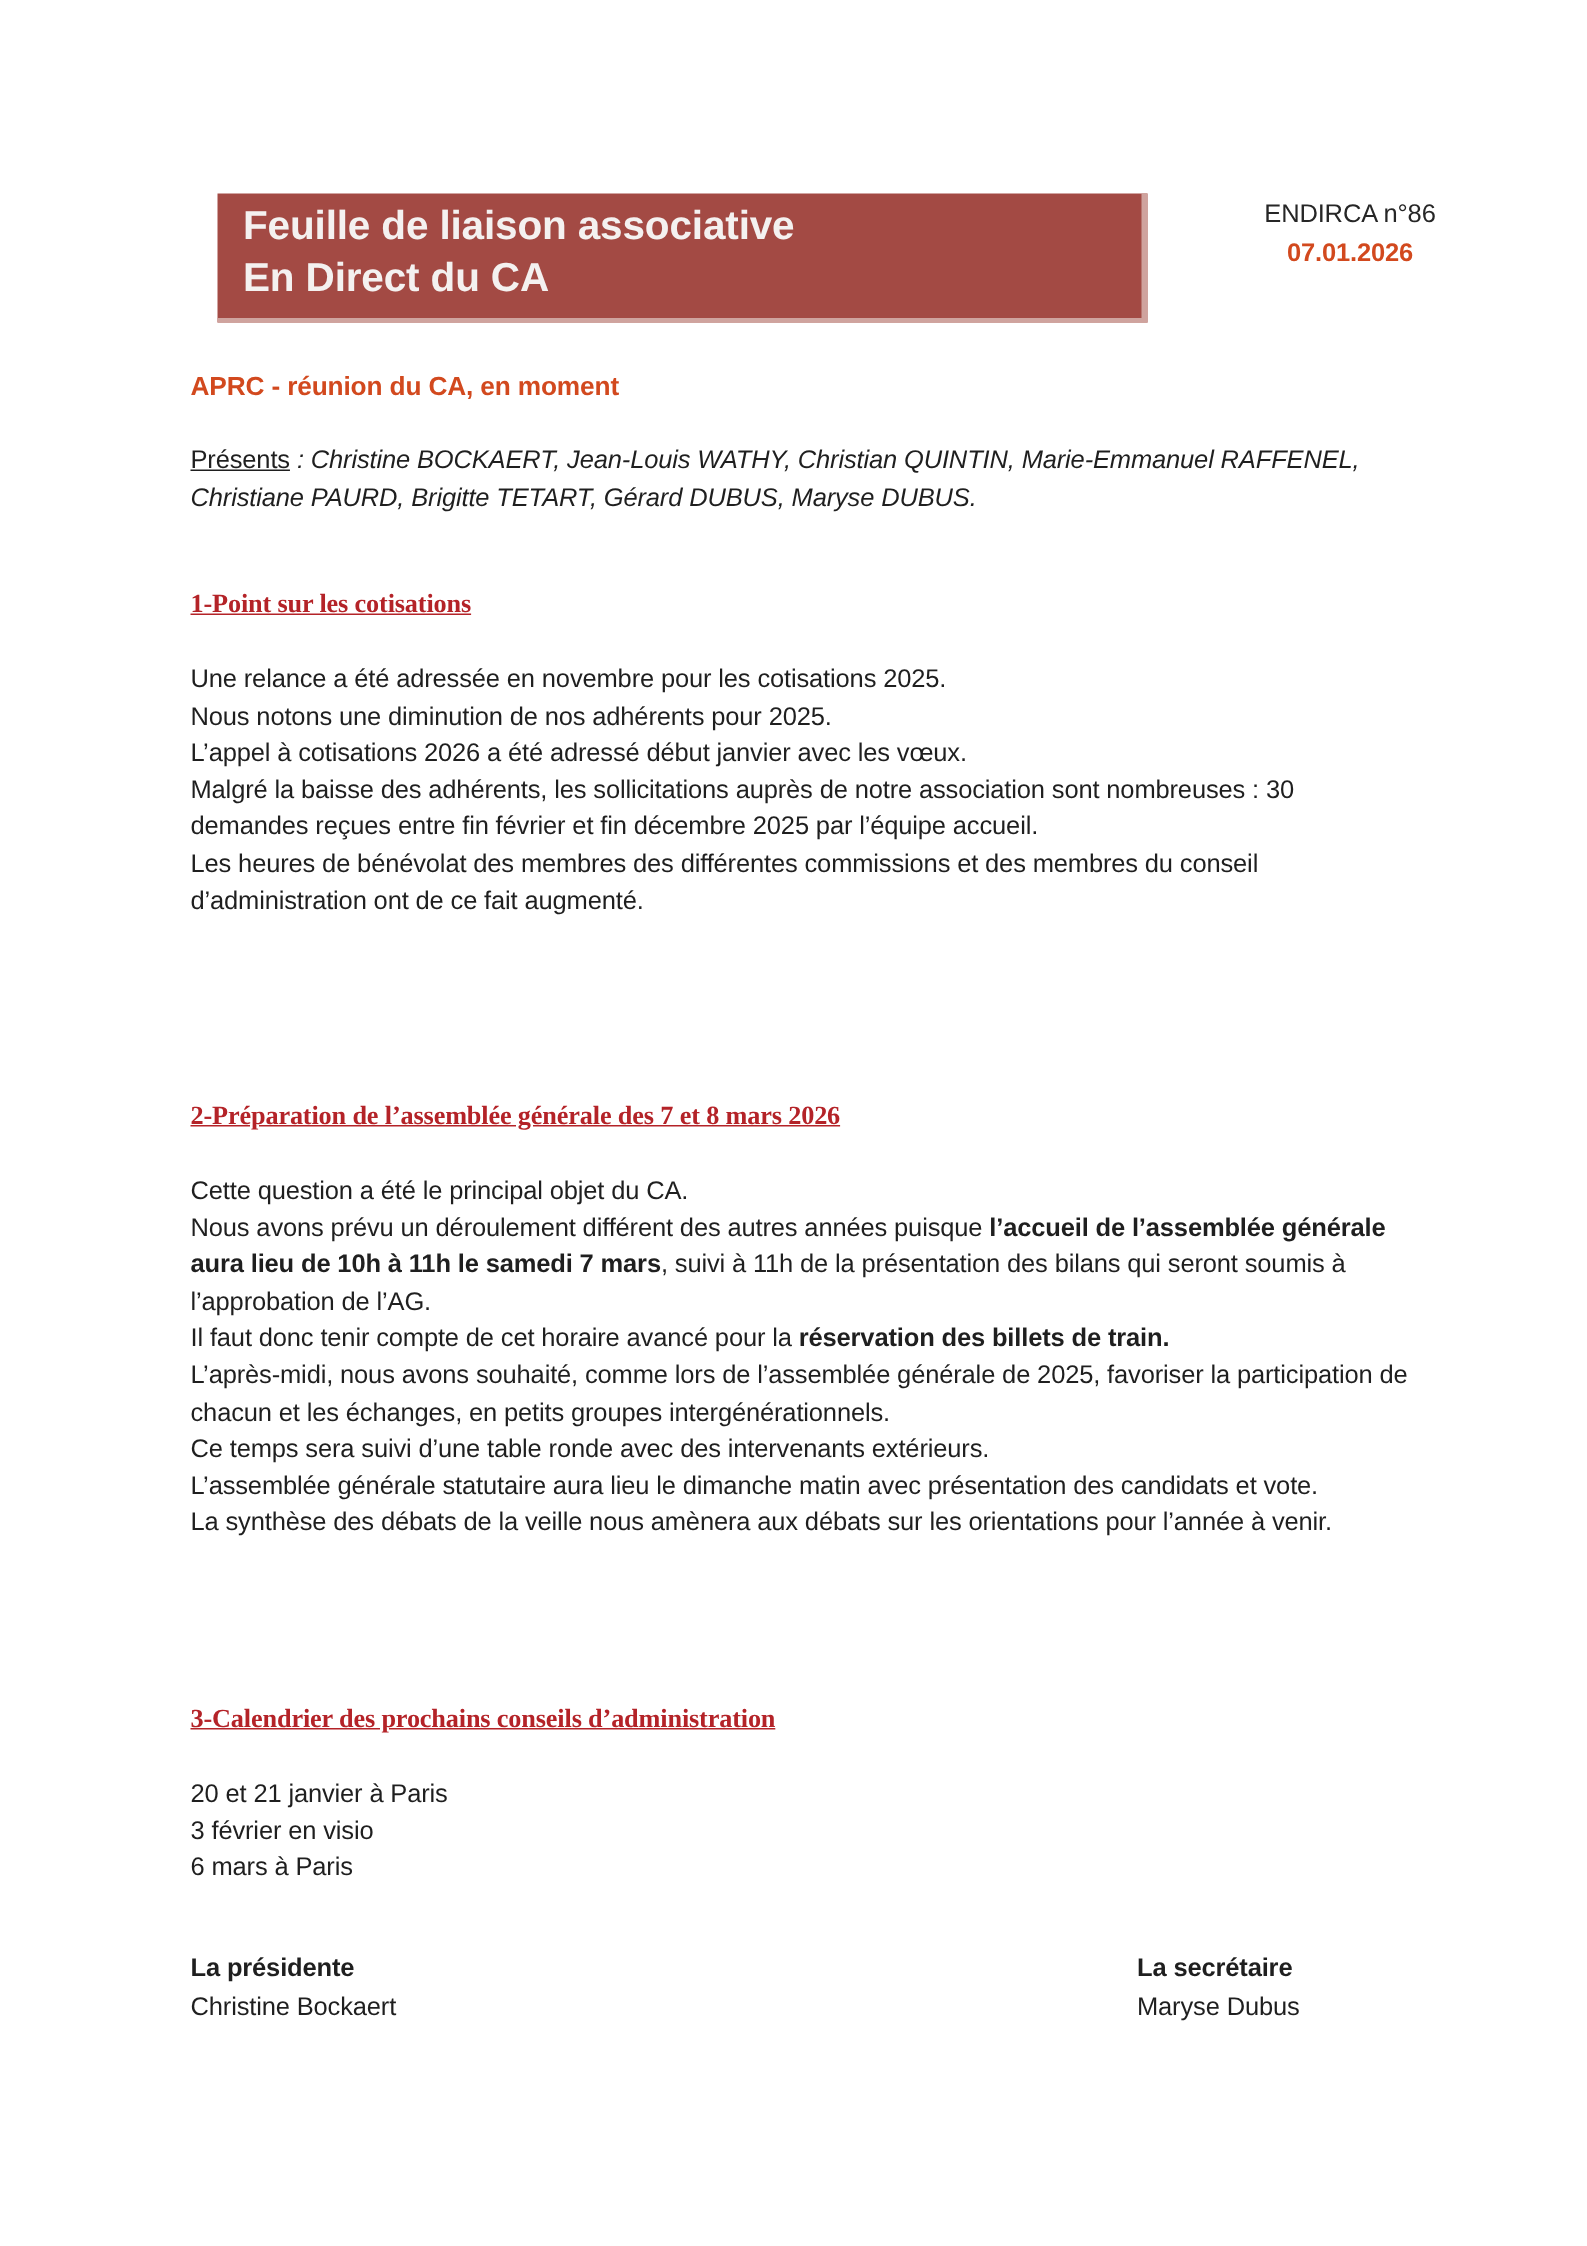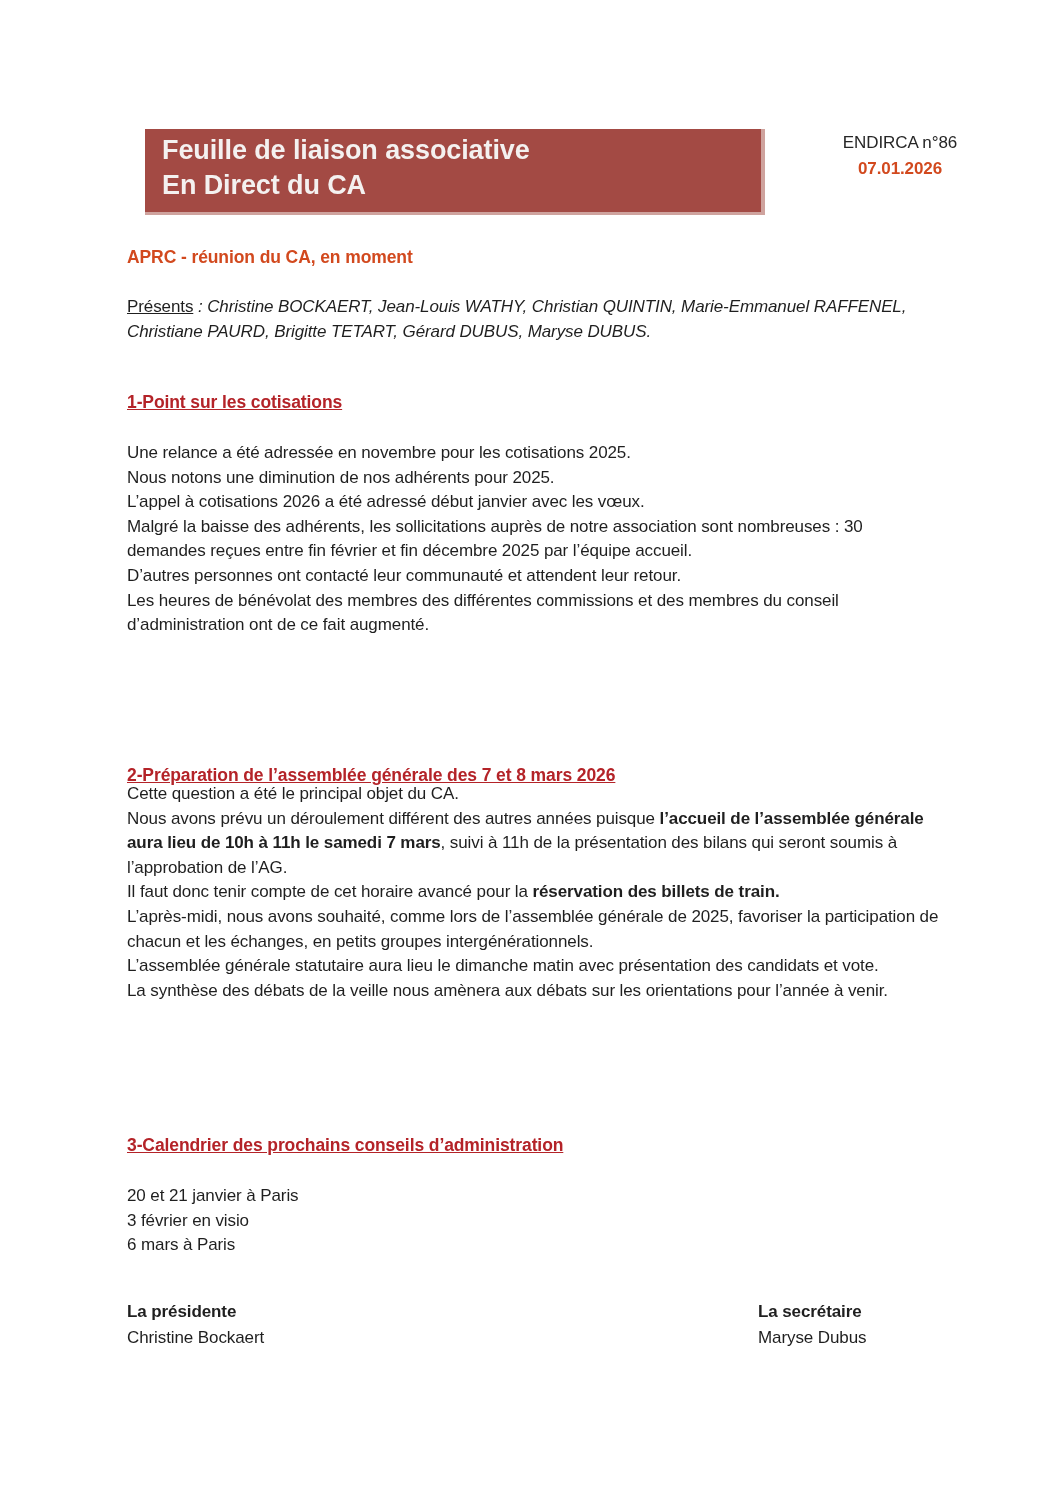--- a/index.html
+++ b/index.html
@@ -42,30 +42,31 @@
     position:absolute;left:127px;top:295px;width:818px;
     font-size:17px;line-height:24.6px;
     font-style:italic;
   }
   .presents .label{font-style:normal;text-decoration:underline;}
   .section-heading{
     position:absolute;left:127px;
     font-size:17.5px;font-weight:bold;
     color:var(--heading,#B42328);
     text-decoration:underline;
+    font-family:Liberation Serif, serif;
   }
   .section-body{
     position:absolute;left:127px;width:818px;
     font-size:17px;line-height:24.6px;
   }
   .para{margin:0;}
   .para .b{font-weight:bold;}
   #heading-1{top:392px;}
   #body-1{top:441px;}
-  #heading-2{top:733px;margin-top:32px;}
+  #heading-2{top:733px;}
   #body-2{top:782px;}
   #heading-3{top:1135px;}
   #body-3{top:1184px;}
   .signatures{
     position:absolute;left:127px;top:1299px;width:818px;
     font-size:17px;line-height:25.5px;
   }
   .signatures .col{position:absolute;top:0;}
   .signatures .col.left{left:0;}
   .signatures .col.right{left:631px;}
@@ -91,30 +92,30 @@
   <div class="presents">
     <span class="label">Présents</span><span> : Christine BOCKAERT, Jean-Louis WATHY, Christian QUINTIN, Marie-Emmanuel RAFFENEL, Christiane PAURD, Brigitte TETART, Gérard DUBUS, Maryse DUBUS.</span>
   </div>
 
   <div class="section-heading" id="heading-1">1-Point sur les cotisations</div>
   <div class="section-body" id="body-1">
       <div class="para"><span>Une relance a été adressée en novembre pour les cotisations 2025.</span></div>
       <div class="para"><span>Nous notons une diminution de nos adhérents pour 2025.</span></div>
       <div class="para"><span>L’appel à cotisations 2026 a été adressé début janvier avec les vœux.</span></div>
       <div class="para"><span>Malgré la baisse des adhérents, les sollicitations auprès de notre association sont nombreuses : 30 demandes reçues entre fin février et fin décembre 2025 par l’équipe accueil.</span></div>
-      <div class="para"><span>D’autres personnes ont contacté leur communauté et attendent leur retour.</span></div>
       <div class="para"><span>Les heures de bénévolat des membres des différentes commissions et des membres du conseil d’administration ont de ce fait augmenté.</span></div>
     </div>
 
   <div class="section-heading" id="heading-2">2-Préparation de l’assemblée générale des 7 et 8 mars 2026</div>
   <div class="section-body" id="body-2">
       <div class="para"><span>Cette question a été le principal objet du CA.</span></div>
       <div class="para"><span>Nous avons prévu un déroulement différent des autres années puisque </span><span class="b">l’accueil de l’assemblée générale aura lieu de 10h à 11h le samedi 7 mars</span><span>, suivi à 11h de la présentation des bilans qui seront soumis à l’approbation de l’AG.</span></div>
       <div class="para"><span>Il faut donc tenir compte de cet horaire avancé pour la </span><span class="b">réservation des billets de train.</span></div>
       <div class="para"><span>L’après-midi, nous avons souhaité, comme lors de l’assemblée générale de 2025, favoriser la participation de chacun et les échanges, en petits groupes intergénérationnels.</span></div>
+      <div class="para"><span>Ce temps sera suivi d’une table ronde avec des intervenants extérieurs.</span></div>
       <div class="para"><span>L’assemblée générale statutaire aura lieu le dimanche matin avec présentation des candidats et vote.</span></div>
       <div class="para"><span>La synthèse des débats de la veille nous amènera aux débats sur les orientations pour l’année à venir.</span></div>
     </div>
 
   <div class="section-heading" id="heading-3">3-Calendrier des prochains conseils d’administration</div>
   <div class="section-body" id="body-3">
       <div class="para"><span>20 et 21 janvier à Paris</span></div>
       <div class="para"><span>3 février en visio</span></div>
       <div class="para"><span>6 mars à Paris</span></div>
     </div>

